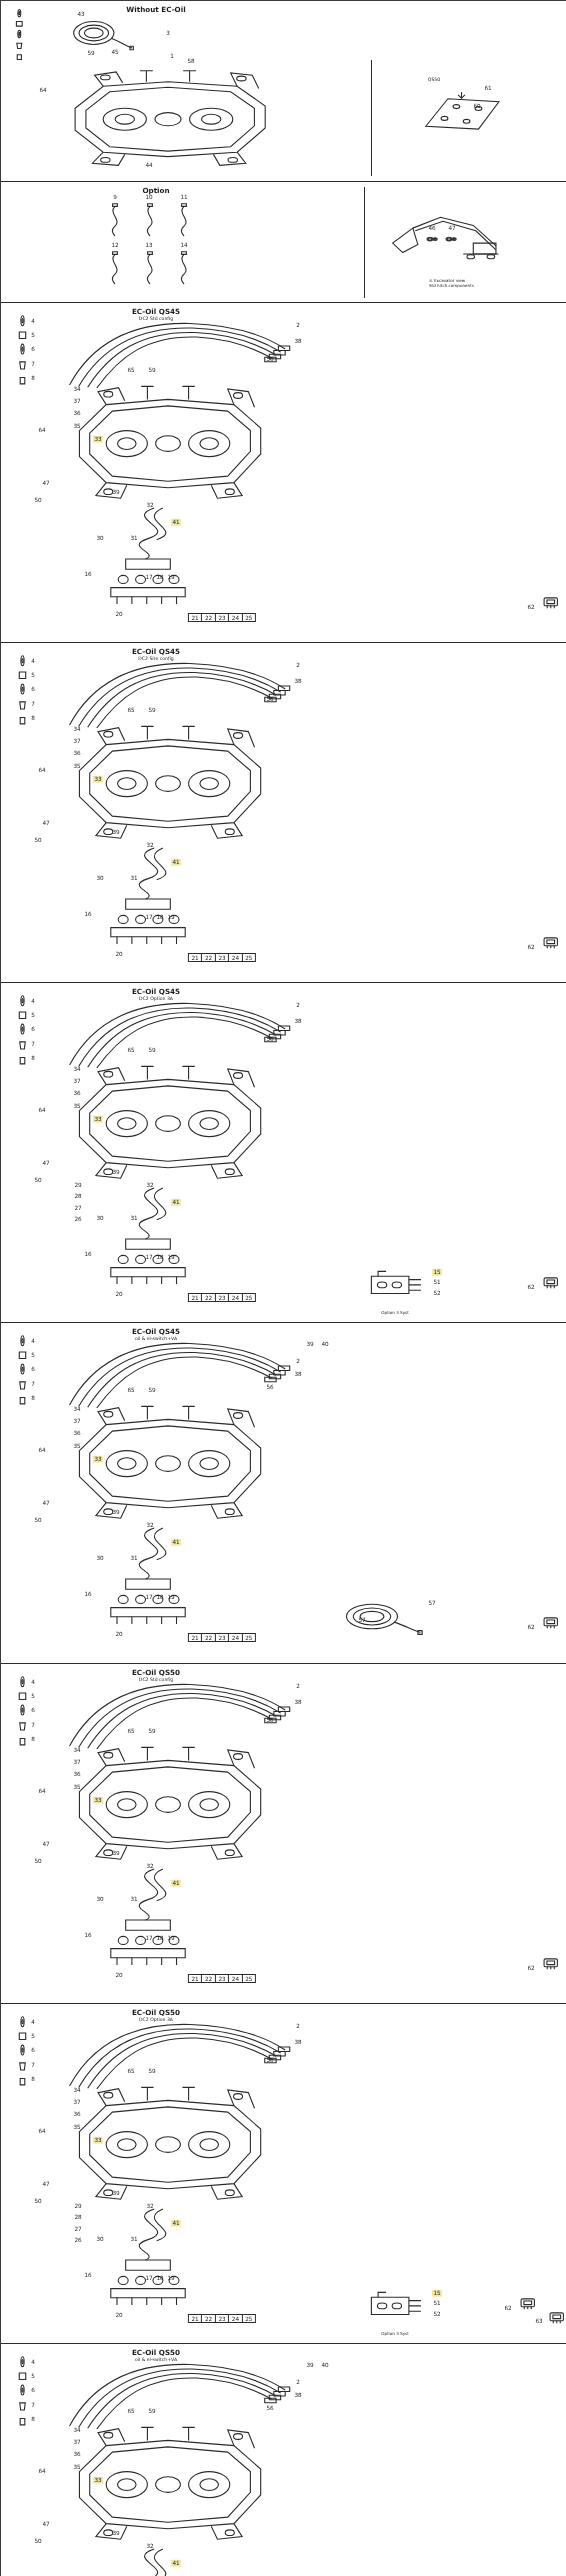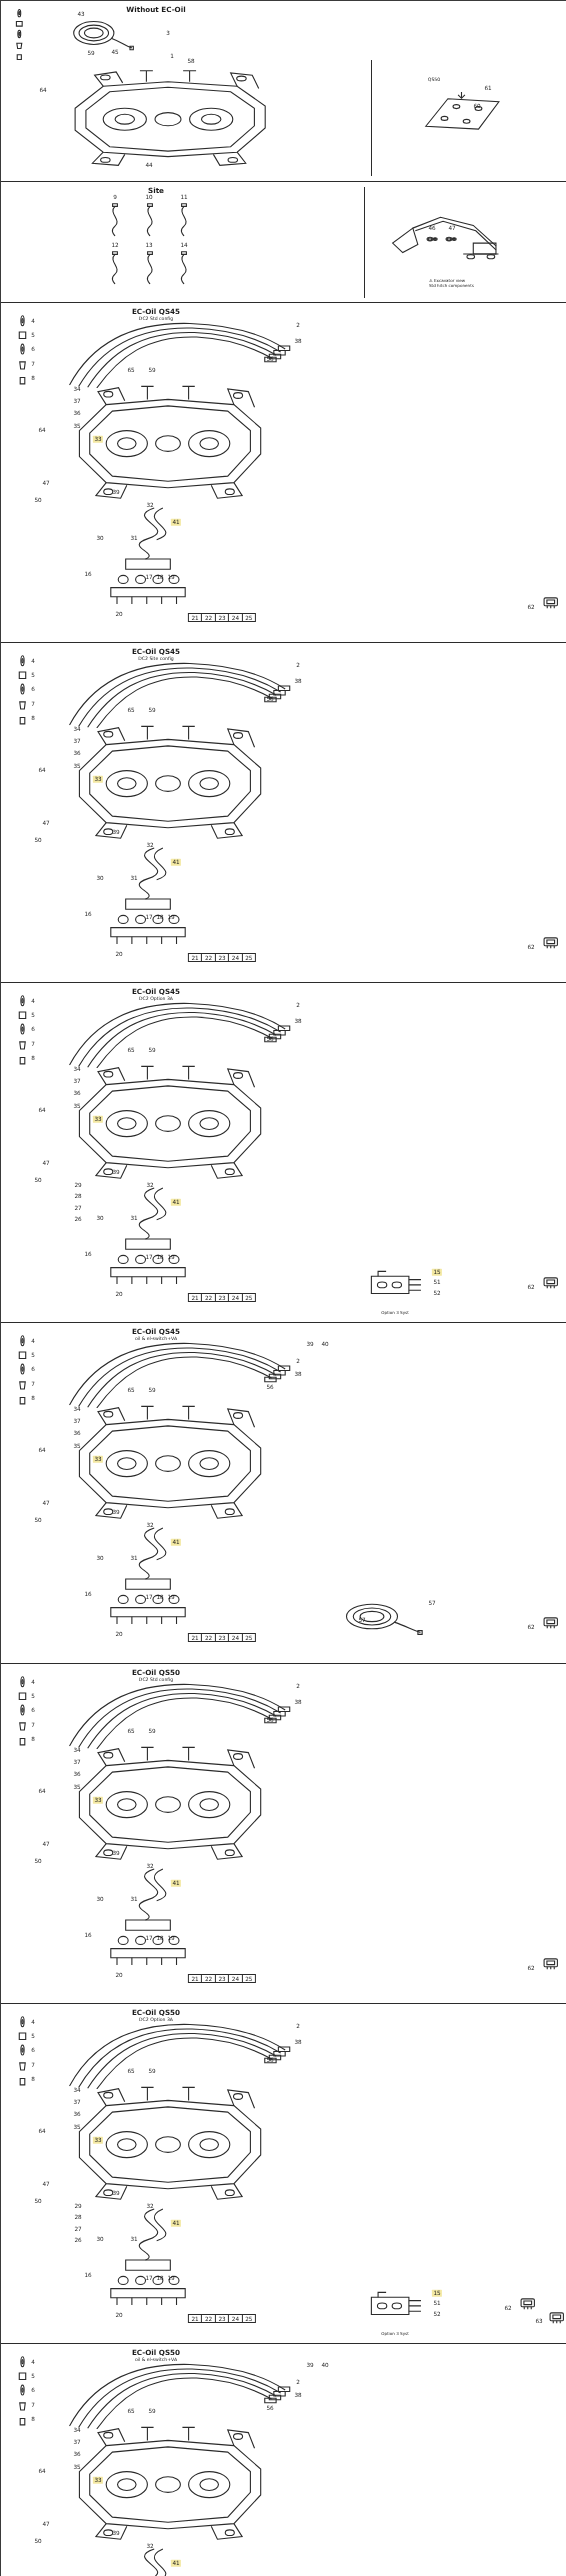--- a/index.html
+++ b/index.html
@@ -174,21 +174,21 @@
       <span class="callout" style="left: 114px; top: 52px;">45</span>
       <span class="callout" style="left: 171px; top: 56px;">1</span>
       <span class="callout" style="left: 190px; top: 61px;">58</span>
       <span class="callout" style="left: 42px; top: 90px;">64</span>
       <span class="callout" style="left: 148px; top: 165px;">44</span>
       <span class="callout" style="left: 487px; top: 88px;">61</span>
       <span class="callout" style="left: 476px; top: 106px;">60</span>
       <div class="note" style="left: 433px; top: 76px; font-size: 4.6px; transform: translateX(-50%);">QS50</div>
     </div>
     <div class="section divided" style="left: 0px; top: 180px; height: 121px;">
-      <div class="sec-title" style="left: 155px; top: 4.1px;">Site</div>
+      <div class="sec-title" style="left: 155px; top: 4.1px;">Option</div>
       <svg class="fig" viewBox="0 0 100 100" preserveAspectRatio="none" style="left: 102px; top: 20.6px; width: 24px; height: 34px;">
         <use href="#sym-hose-s" width="100" height="100"></use>
       </svg>
       <svg class="fig" viewBox="0 0 100 100" preserveAspectRatio="none" style="left: 137px; top: 20.6px; width: 24px; height: 34px;">
         <use href="#sym-hose-s" width="100" height="100"></use>
       </svg>
       <svg class="fig" viewBox="0 0 100 100" preserveAspectRatio="none" style="left: 171px; top: 20.6px; width: 24px; height: 34px;">
         <use href="#sym-hose-s" width="100" height="100"></use>
       </svg>
       <svg class="fig" viewBox="0 0 100 100" preserveAspectRatio="none" style="left: 102px; top: 69px; width: 24px; height: 34px;">

